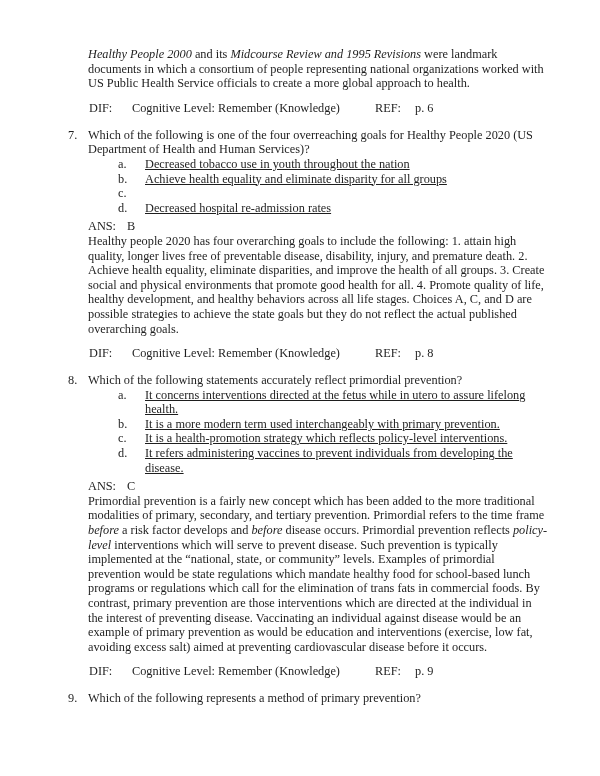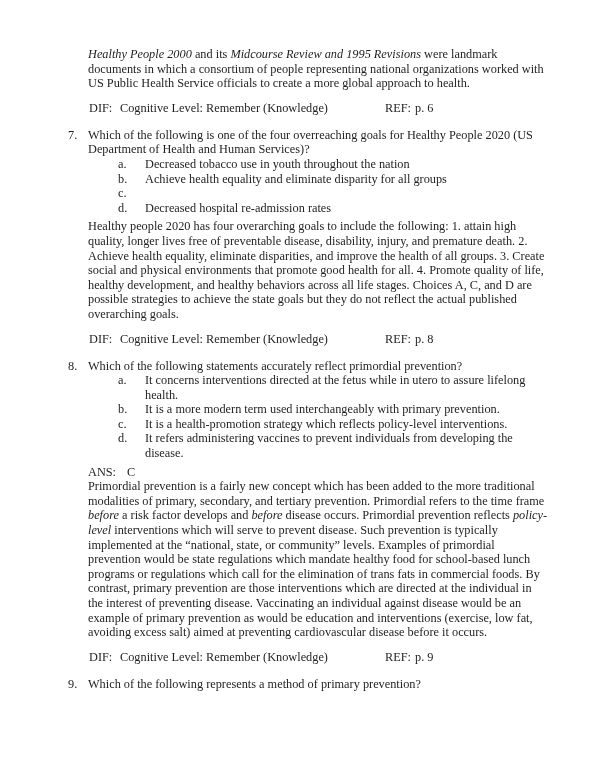--- a/index.html
+++ b/index.html
@@ -21,32 +21,32 @@
     text-align: left;
   }
   .dif-line {
     position: relative;
     height: 15px;
     margin-left: 88px;
     margin-top: 10px;
   }
   .dif-line span { position: absolute; top: 0; white-space: nowrap; }
   .dif-line .dif-label { left: 1px; }
-  .dif-line .dif-value { left: 32px; }
-  .dif-line .ref-label { left: 297px; }
+  .dif-line .dif-value { left: 44px; }
+  .dif-line .ref-label { left: 287px; }
   .dif-line .ref-value { left: 327px; }
   .question {
     display: flex;
     margin: 12px 50px 0 68px;
   }
   .qnum { width: 20px; flex: none; }
   .qbody { flex: 1; }
   .option { display: flex; }
   .olet { flex: none; width: 27px; margin-left: 30px; }
-  .otext { flex: 1; }
+  .otext { flex: 1; text-decoration: underline; }
   .answer-block { margin-top: 4px; }
   .ans-line { margin-left: 88px; }
   .ans-value { margin-left: 11px; }
   i { font-style: italic; }
 </style>
 </head>
 <body>
 
 <div class="page">
   <div class="content">
@@ -76,20 +76,23 @@
           <span class="olet">c.</span>
         </div>
         <div class="option">
           <span class="olet">d.</span>
           <span class="otext">Decreased hospital re-admission rates</span>
         </div>
       </div>
     </div>
 
     <div class="answer-block">
+      <div class="ans-line">
+        <span class="ans-label">ANS:</span><span class="ans-value">B</span>
+      </div>
       <p class="para">Healthy people 2020 has four overarching goals to include the following: 1. attain high quality, longer lives free of preventable disease, disability, injury, and premature death. 2. Achieve health equality, eliminate disparities, and improve the health of all groups. 3. Create social and physical environments that promote good health for all. 4. Promote quality of life, healthy development, and healthy behaviors across all life stages. Choices A, C, and D are possible strategies to achieve the state goals but they do not reflect the actual published overarching goals.</p>
     </div>
 
     <div class="dif-line">
       <span class="dif-label">DIF:</span>
       <span class="dif-value">Cognitive Level: Remember (Knowledge)</span>
       <span class="ref-label">REF:</span>
       <span class="ref-value">p. 8</span>
     </div>
 

